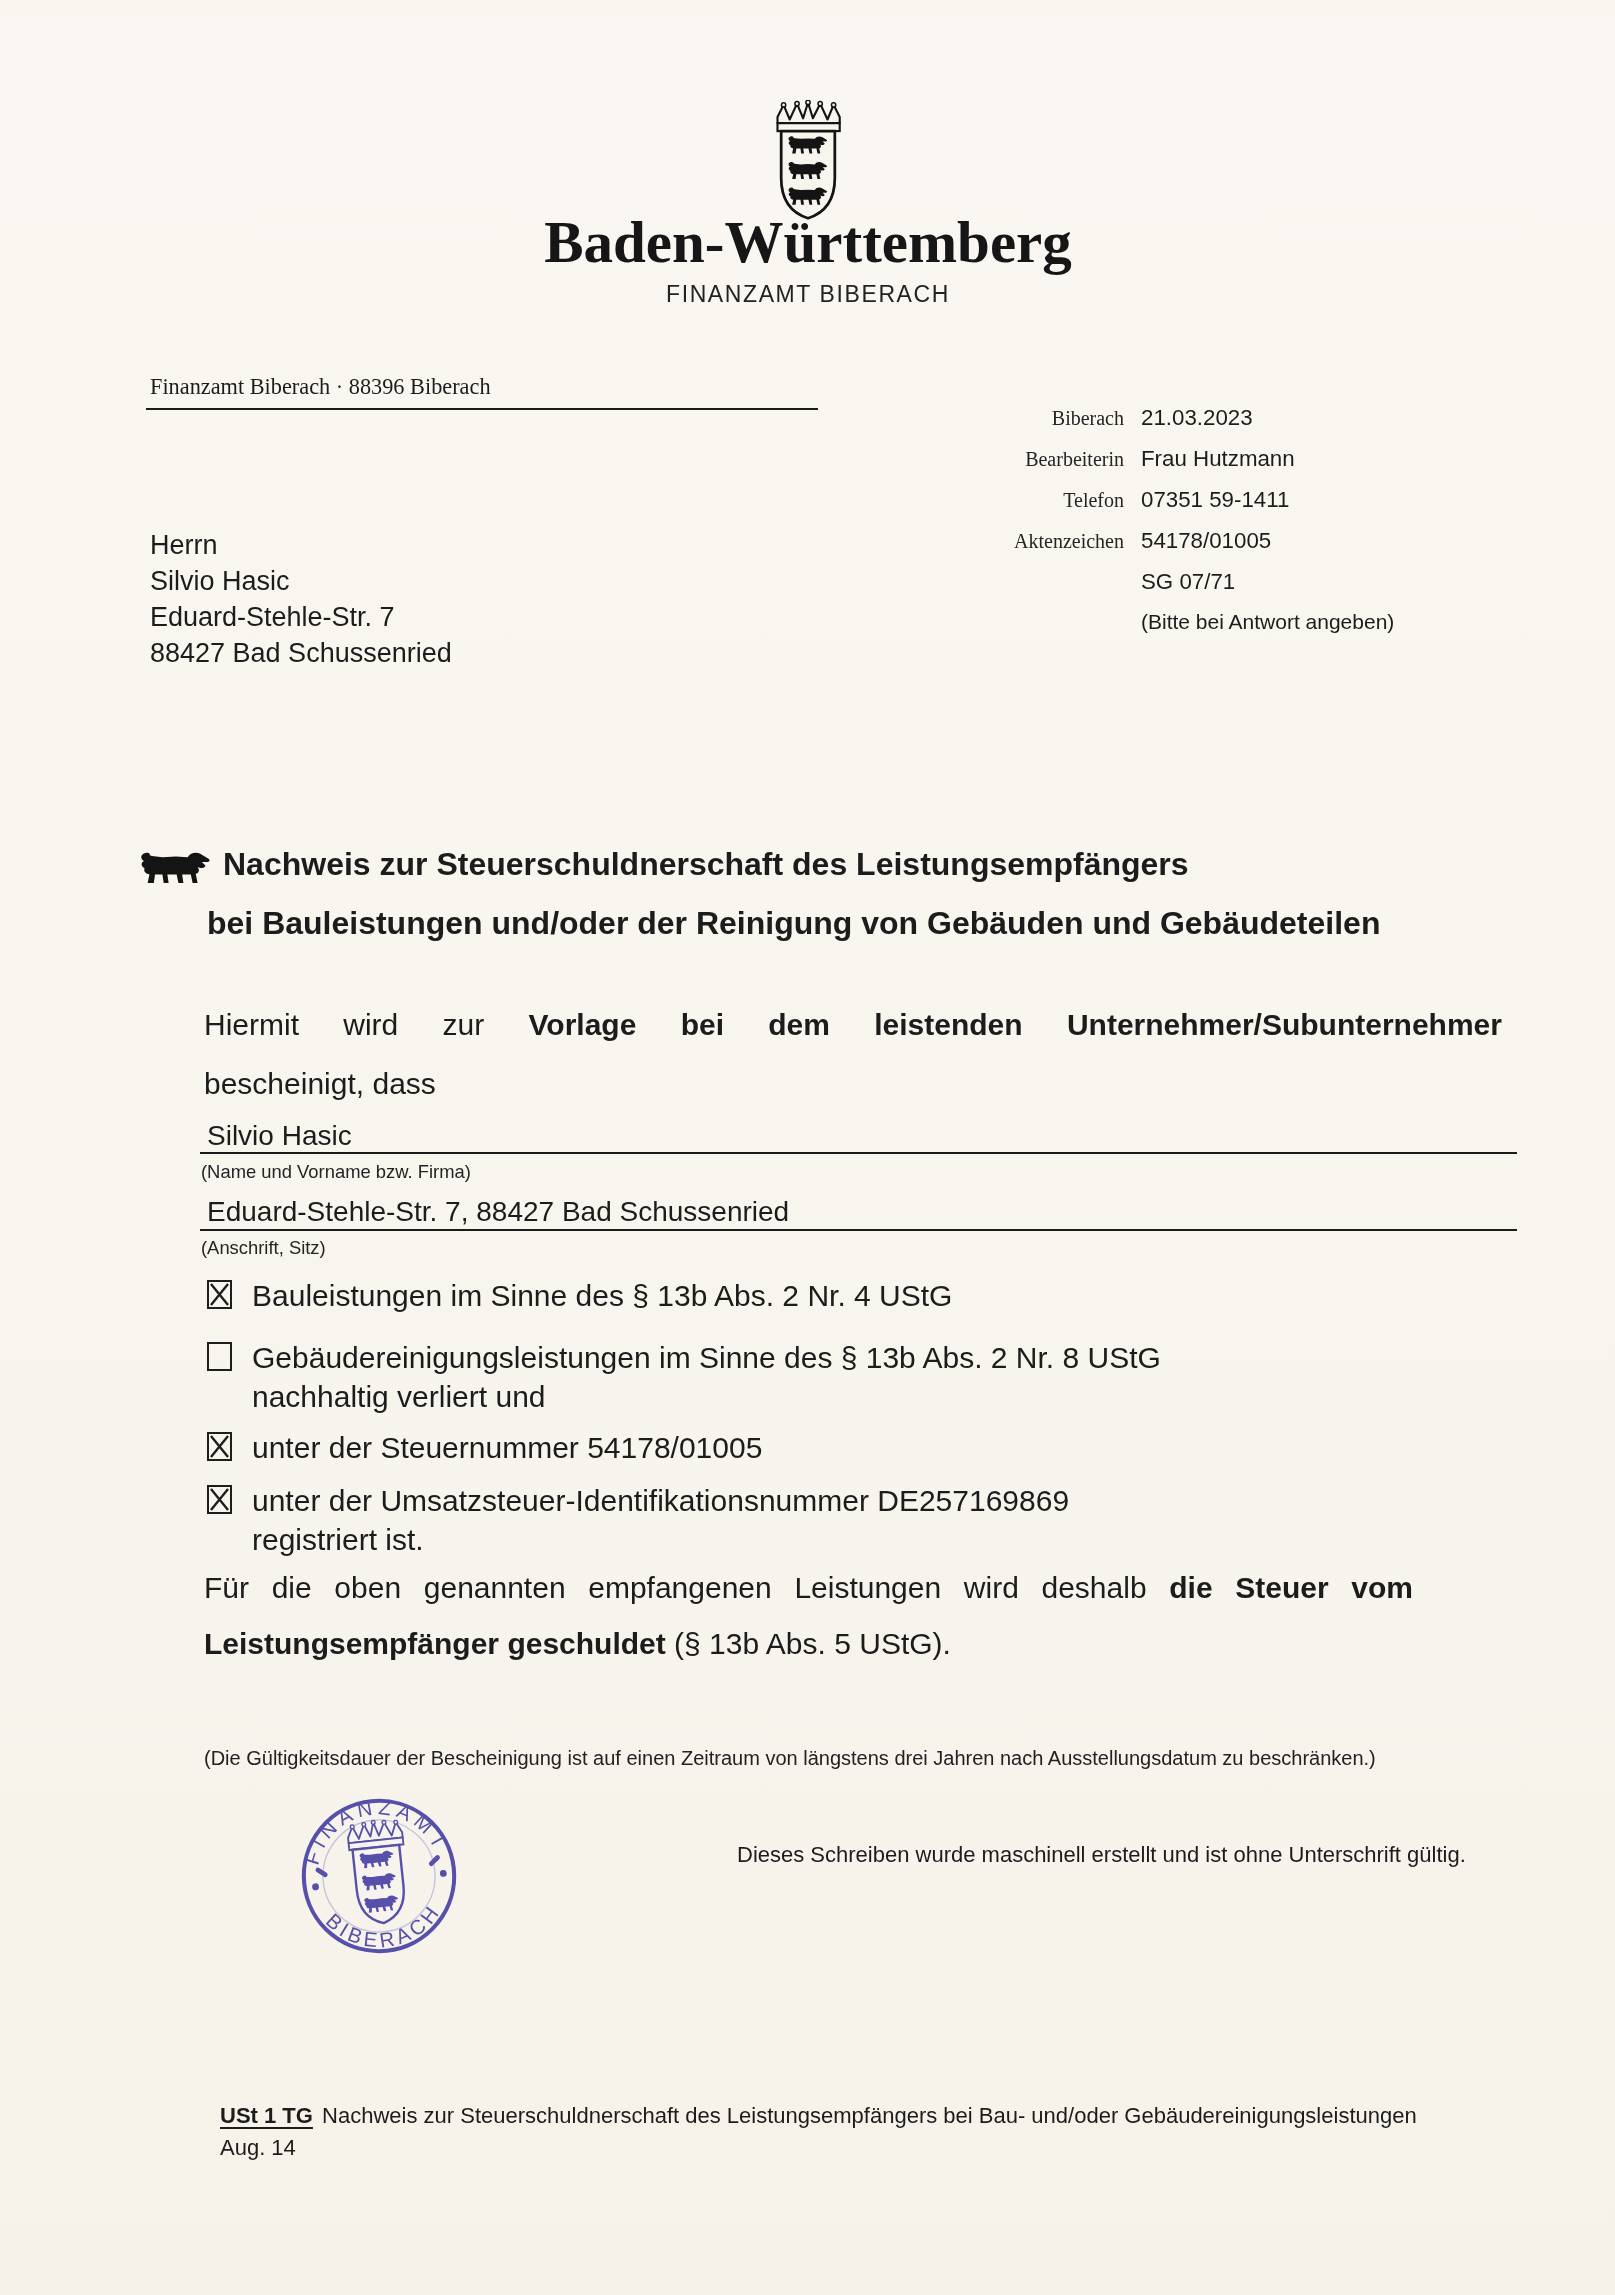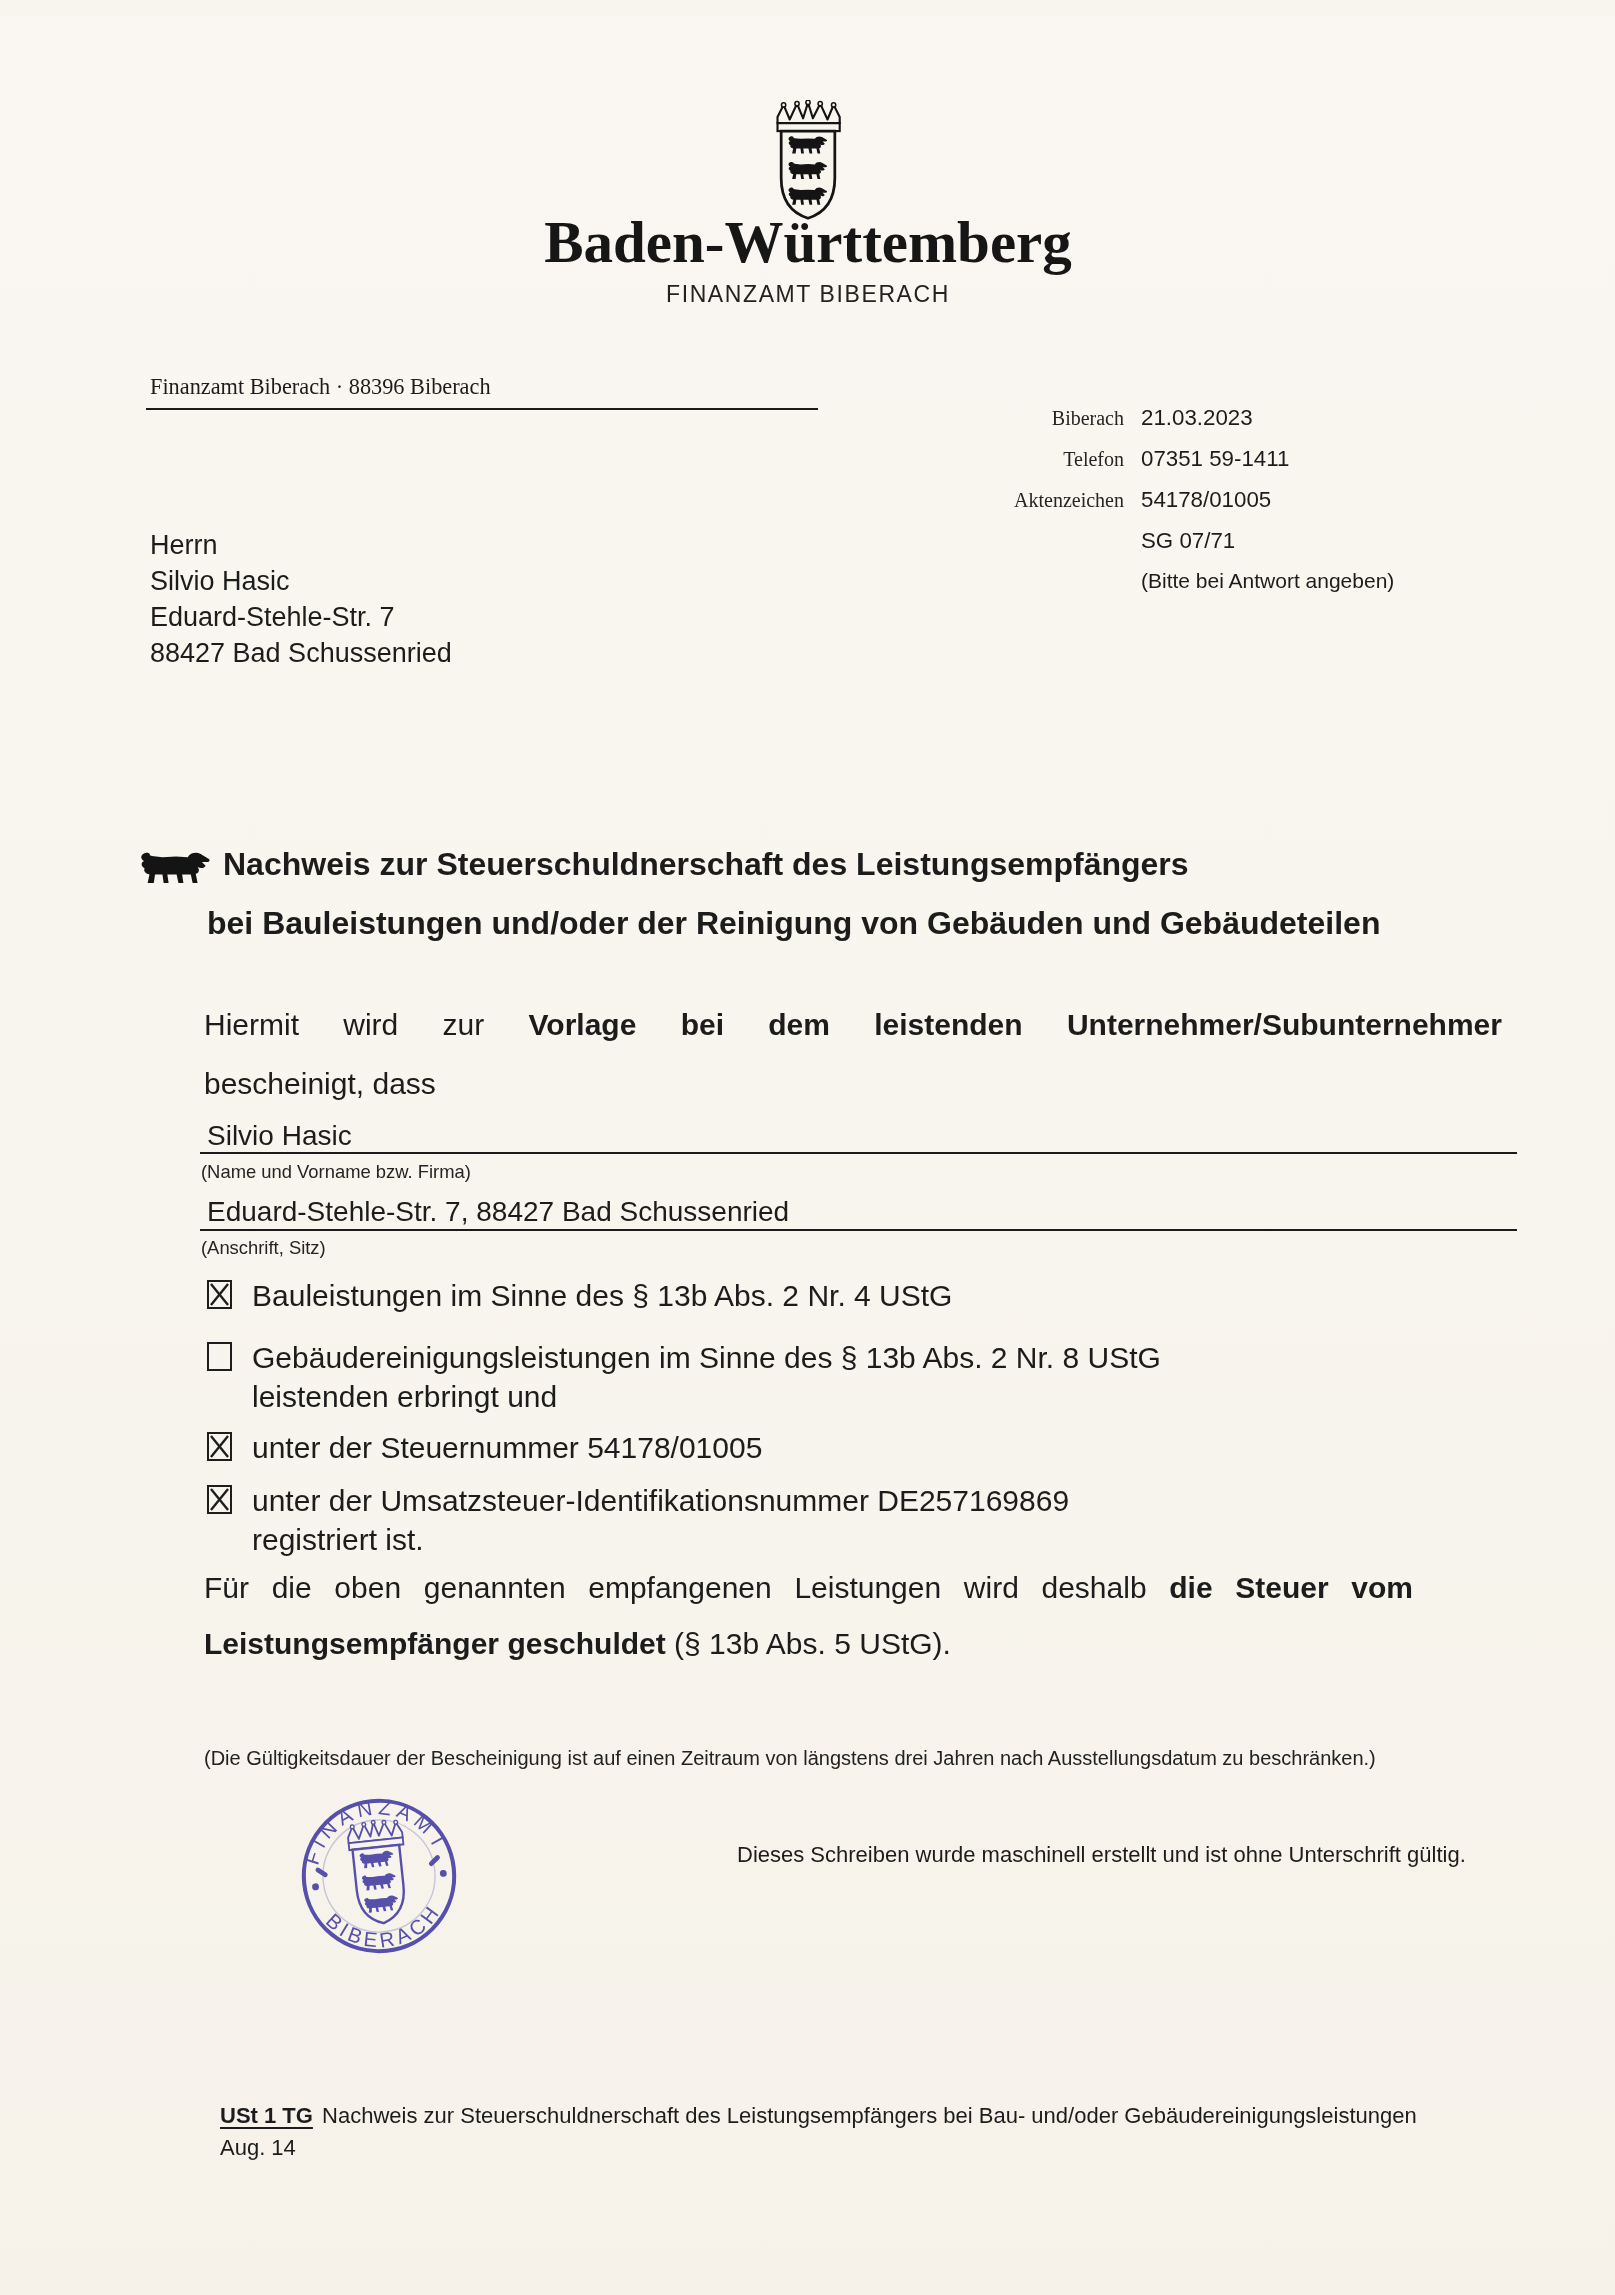--- a/index.html
+++ b/index.html
@@ -118,20 +118,24 @@
 
   <div class="abs sender serif">Finanzamt Biberach · 88396 Biberach</div>
   <div class="abs sender-rule"></div>
 
   <div class="abs meta">
     <div class="meta-row">
       <span class="meta-label">Biberach</span>
       <span class="meta-value">21.03.2023</span>
     </div>
     <div class="meta-row">
+      <span class="meta-label">Bearbeiterin</span>
+      <span class="meta-value">Frau Hutzmann</span>
+    </div>
+    <div class="meta-row">
       <span class="meta-label">Telefon</span>
       <span class="meta-value">07351 59-1411</span>
     </div>
     <div class="meta-row">
       <span class="meta-label">Aktenzeichen</span>
       <span class="meta-value">54178/01005</span>
     </div>
     <div class="meta-row">
       <span class="meta-label"></span>
       <span class="meta-value">SG 07/71</span>
@@ -178,21 +182,21 @@
       <div></div>
     </div>
   </div>
 
   <div class="abs cbrow" style="top:1322px">
     <span class="cbox" data-checked="false">
       
     </span>
     <div class="cbtext">
       <div>Gebäudereinigungsleistungen im Sinne des § 13b Abs. 2 Nr. 8 UStG</div>
-      <div>leistenden erbringt und</div>
+      <div>nachhaltig verliert und</div>
     </div>
   </div>
 
   <div class="abs cbrow" style="top:1412px">
     <span class="cbox" data-checked="true">
       <svg class="xmark" viewBox="0 0 32 38">
         <line x1="3" y1="3" x2="29" y2="35" stroke="#1d1d1d" stroke-width="3.5"></line>
         <line x1="29" y1="3" x2="3" y2="35" stroke="#1d1d1d" stroke-width="3.5"></line>
       </svg>
     </span>

